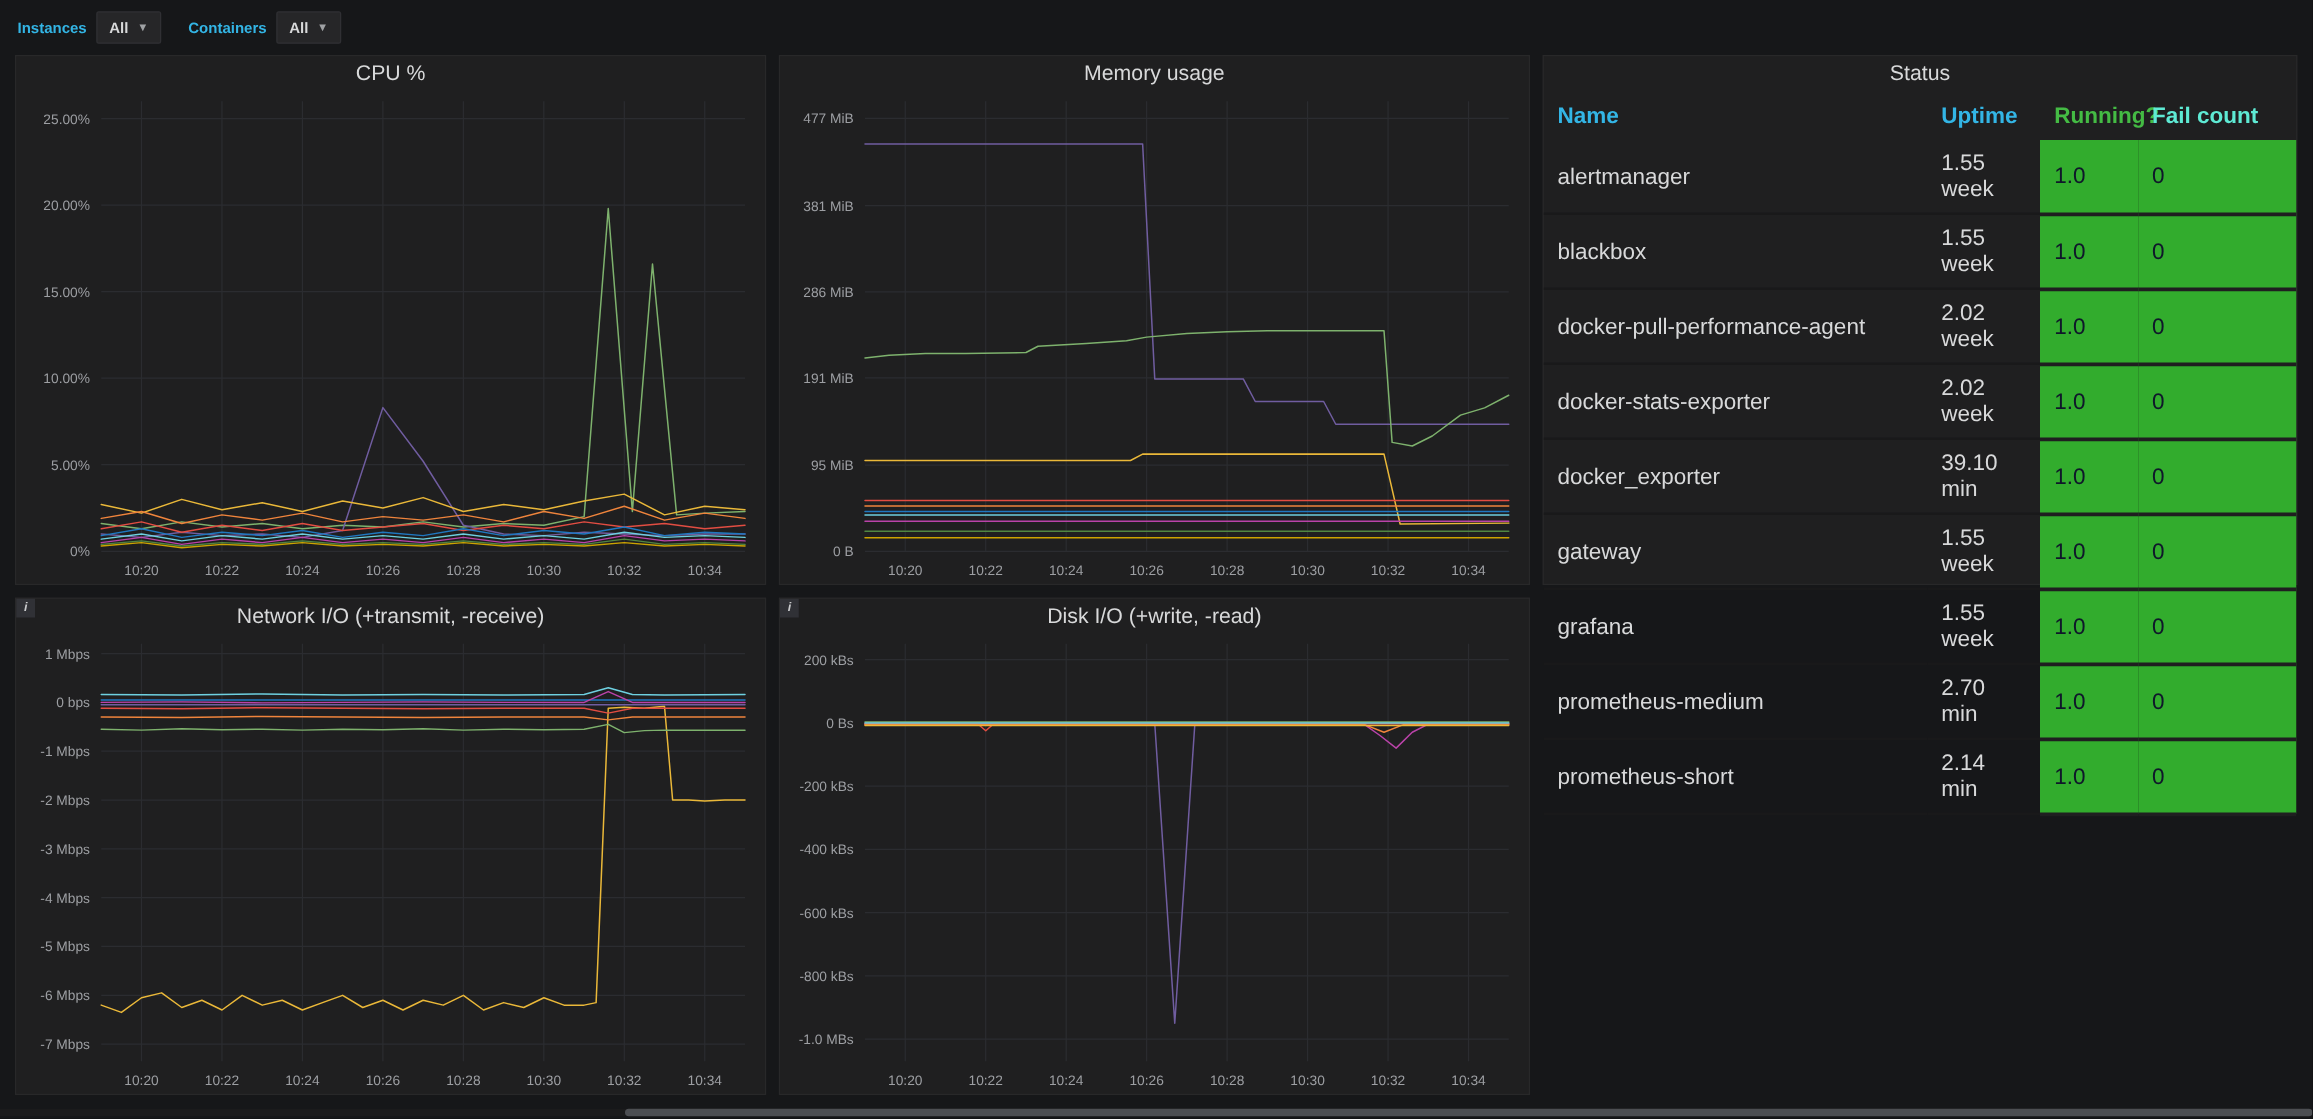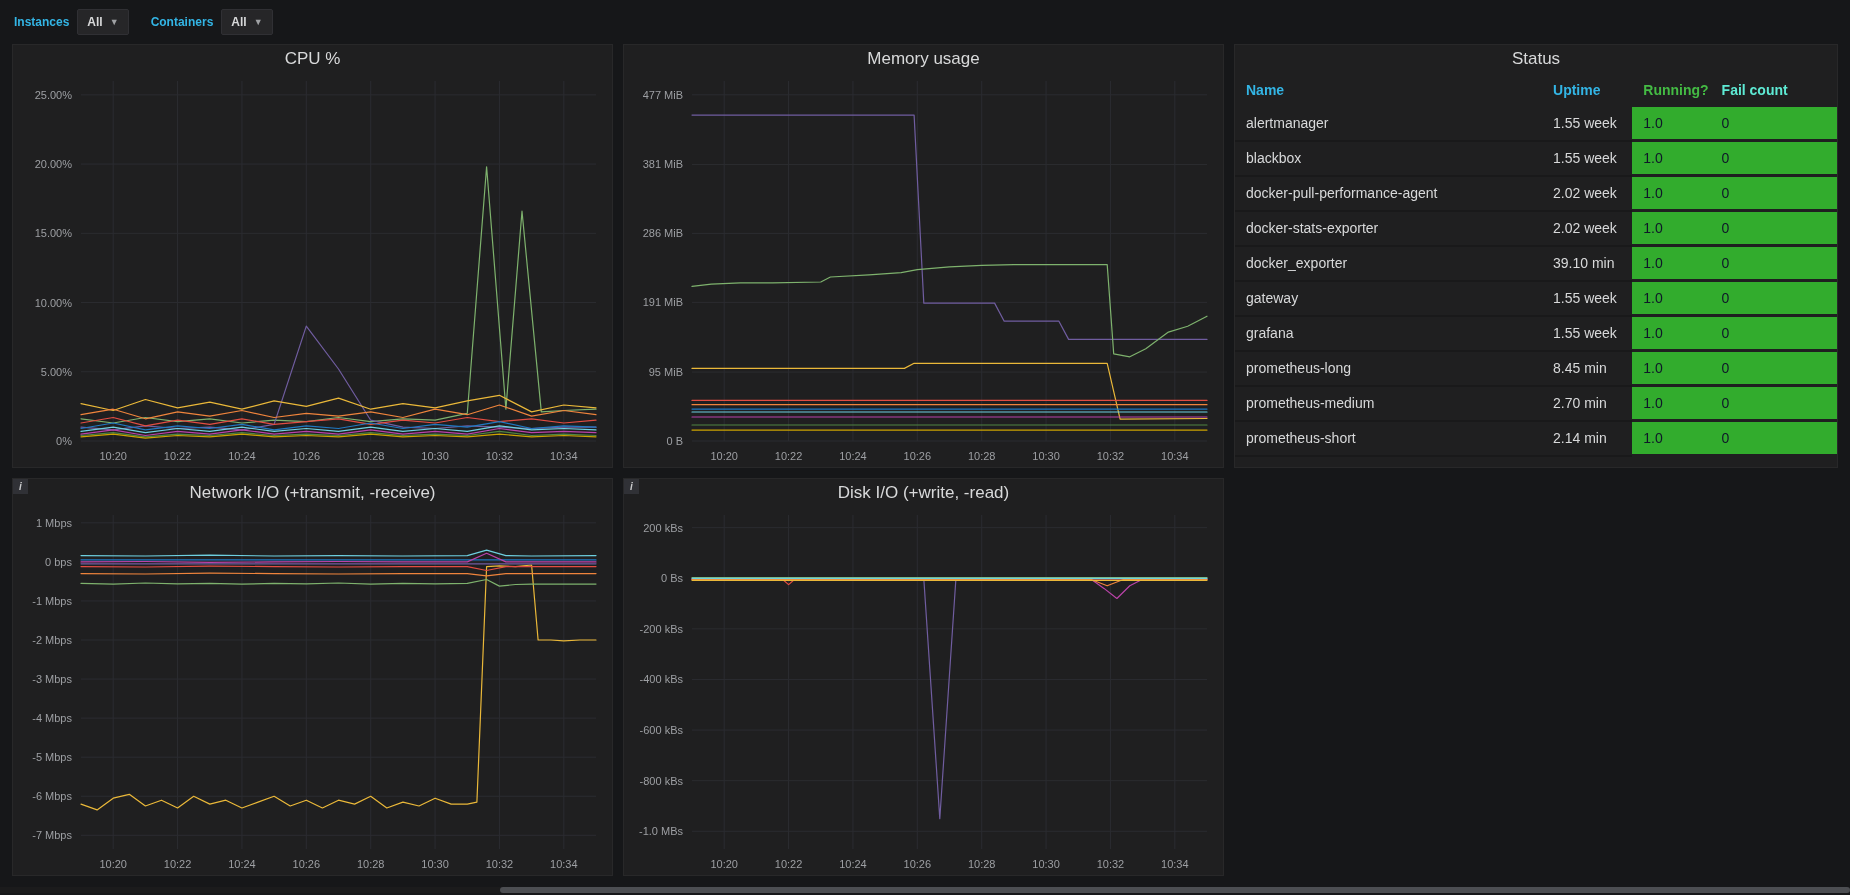--- a/index.html
+++ b/index.html
@@ -21,21 +21,21 @@
   .panel { position:relative; background:#1f1f20; border:1px solid rgba(255,255,255,0.045);
            display:flex; flex-direction:column; }
   .panel-header { flex:0 0 28px; display:flex; align-items:center; justify-content:center; }
   .panel-title { color:#d8d9da; font-size:17px; font-weight:500; cursor:pointer; white-space:nowrap; }
   .panel-info { position:absolute; top:0; left:0; width:15px; height:15px; background:#303136; color:#c9cacc;
                 font-size:10px; font-style:italic; font-weight:bold; text-align:center; line-height:15px; cursor:pointer; }
   .chart { flex:1 1 auto; position:relative; overflow:hidden; }
   .chart svg text { font-family:"Liberation Sans",sans-serif; font-size:11px; fill:#9d9fa3; }
 
   
-  .status-table { width:100%; border-collapse:collapse; font-size:14px; table-layout:fixed; }
+  .status-table { width:100%; border-collapse:collapse; font-size:18px; table-layout:fixed; }
   .status-table th { text-align:left; font-weight:bold; padding:9px 11px; cursor:pointer; }
   .status-table td { color:#d8d9da; padding:8px 11px; border-bottom:2px solid #19191a; }
   .status-table td.cell-green { background:#32ac2d; color:#0f172a; border-bottom:3px solid #1f1f20; }
 
   
   .hscrollbar { position:absolute; bottom:2px; left:0; width:100%; height:6px; background:#1b1b1c; }
   .hscrollbar .thumb { position:absolute; left:27%; width:73%; height:6px; background:#4c4e52; border-radius:3px; }
 </style>
 </head>
 <body>
@@ -205,26 +205,20 @@
             </tr>
             <tr>
               <td>gateway</td>
               <td>1.55 week</td>
               <td class="cell-green">1.0</td>
               <td class="cell-green">0</td>
             </tr>
             <tr>
               <td>grafana</td>
               <td>1.55 week</td>
-              <td class="cell-green">1.0</td>
-              <td class="cell-green">0</td>
-            </tr>
-            <tr>
-              <td>prometheus-long</td>
-              <td>8.45 min</td>
               <td class="cell-green">1.0</td>
               <td class="cell-green">0</td>
             </tr>
             <tr>
               <td>prometheus-medium</td>
               <td>2.70 min</td>
               <td class="cell-green">1.0</td>
               <td class="cell-green">0</td>
             </tr>
             <tr>

